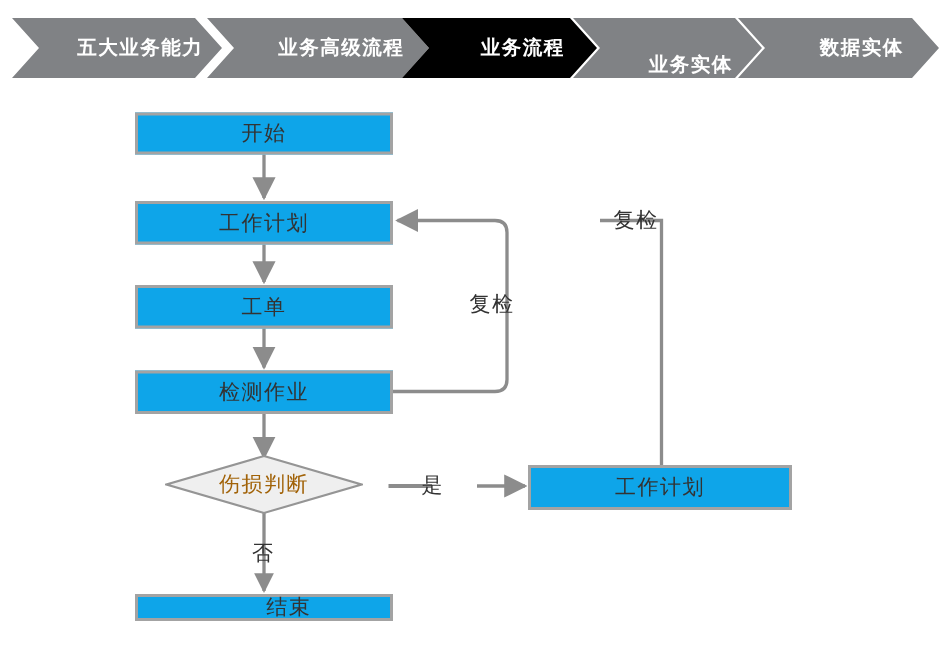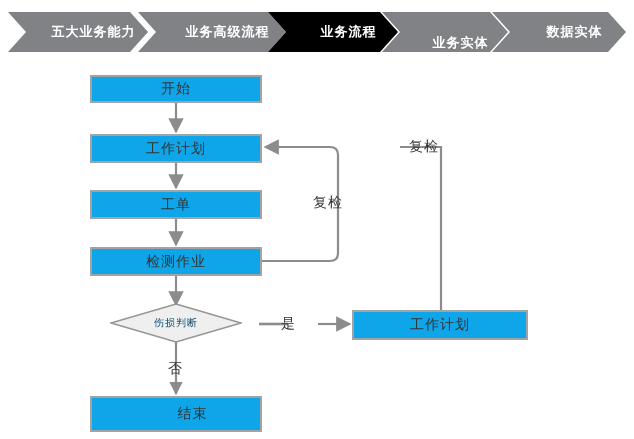--- a/index.html
+++ b/index.html
@@ -76,22 +76,22 @@
 
   .diamond-wrap {
     position: absolute;
     display: flex;
     align-items: center;
     justify-content: center;
   }
   .diamond-label {
     position: relative;
     z-index: 2;
-    font-size: 10px;
-    color: #0c4a6e;
+    font-size: 14px;
+    color: #a16207;
     letter-spacing: 1px;
     white-space: nowrap;
   }
 
   
   .edge-label {
     position: absolute;
     font-size: 14px;
     color: #333333;
     letter-spacing: 1px;
@@ -173,21 +173,21 @@
     <span class="node-label">检测作业</span>
   </div>
 
   <div class="diamond-wrap" style="left:110px; top:303px; width:132px; height:40px;">
     <svg width="132" height="40" viewBox="0 0 132 40" style="position:absolute;left:0;top:0;">
       <polygon points="66,1 131,20 66,39 1,20" fill="#EFEFEF" stroke="#959595" stroke-width="1.4"></polygon>
     </svg>
     <span class="diamond-label">伤损判断</span>
   </div>
 
-  <div class="node" style="left:90px; top:396px; width:172px; height:36px;padding-left:33px;">
+  <div class="node" style="left:90px; top:396px; width:172px; height:18px;padding-left:33px;">
     <span class="node-label">结束</span>
   </div>
 
   <div class="node" style="left:352px; top:310px; width:176px; height:30px;">
     <span class="node-label">工作计划</span>
   </div>
 
   <div class="edge-label" style="left:409px; top:138px;">复检</div>
 
   <div class="edge-label" style="left:313px; top:194px;">复检</div>

